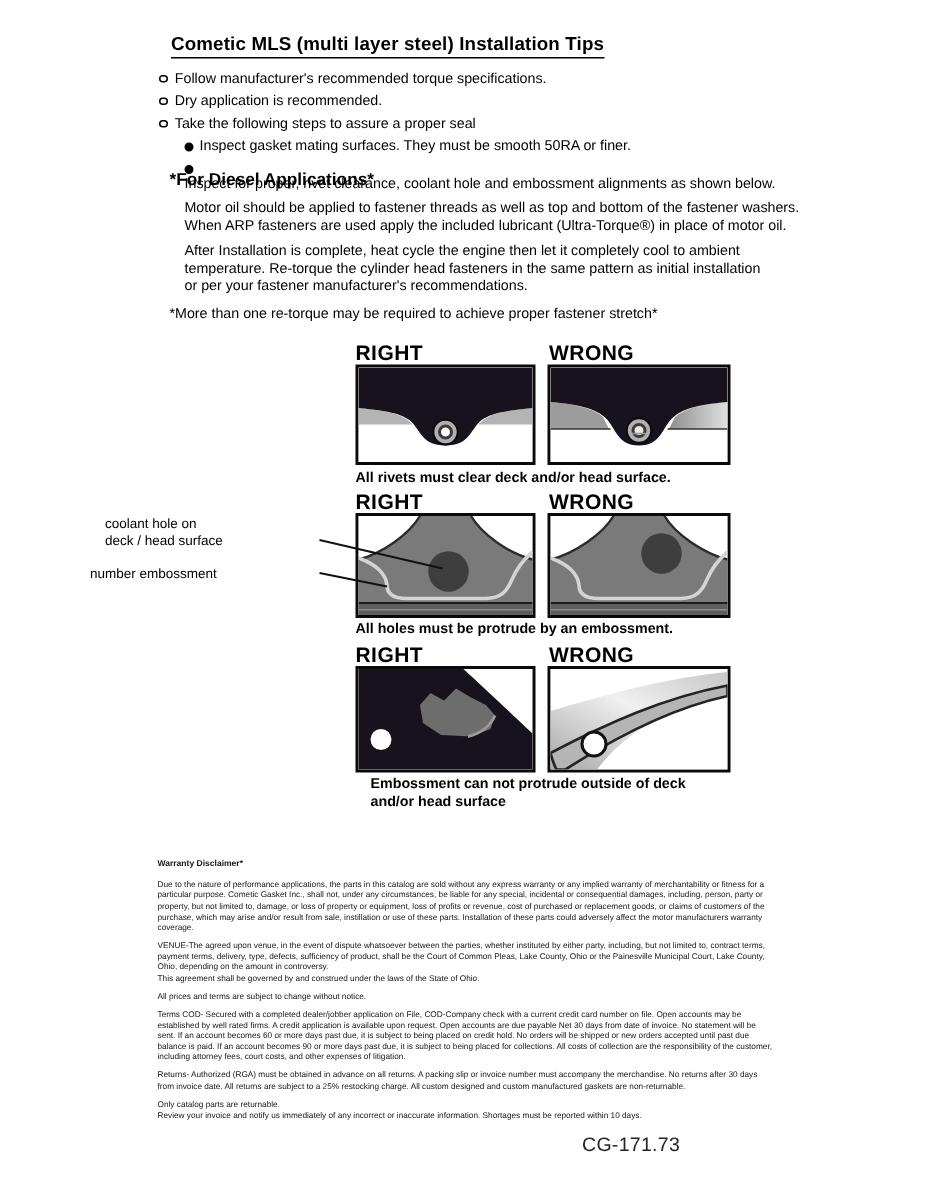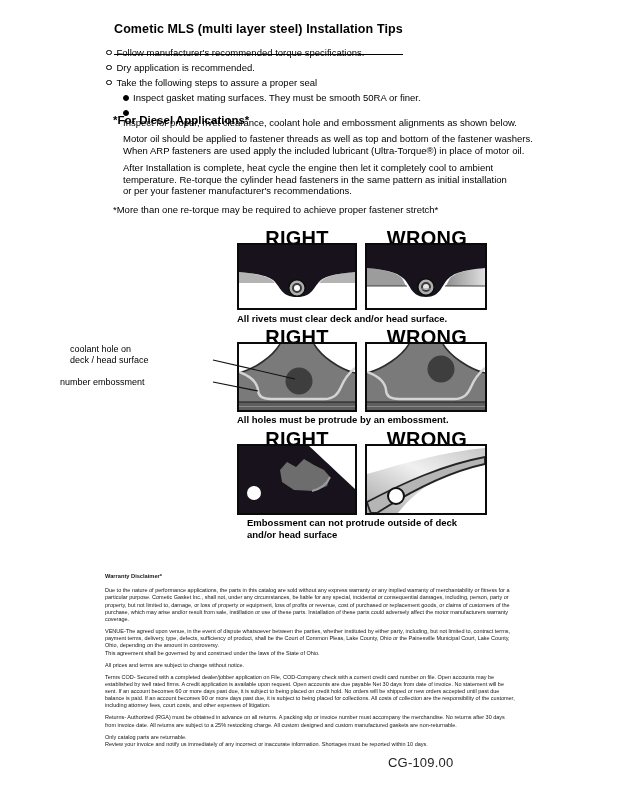--- a/index.html
+++ b/index.html
@@ -1,41 +1,41 @@
 <!DOCTYPE html>
 <html><head>
 <meta charset="utf-8">
 <style>
   html,body{margin:0;padding:0;}
   body{width:618px;height:800px;background:#ffffff;font-family:"Liberation Sans",sans-serif;color:#000;position:relative;overflow:hidden;}
   .abs{position:absolute;}
   .prewrap{white-space:pre-line;margin-left:10px;}
 
   
-  .page-title{left:114px;top:22px;font-size:12.5px;font-weight:bold;border-bottom:1.8px solid #000;padding-bottom:18px;display:inline-block;letter-spacing:0.1px;}
+  .page-title{left:114px;top:22px;font-size:12.5px;font-weight:bold;border-bottom:1.8px solid #000;padding-bottom:2px;display:inline-block;letter-spacing:0.1px;}
 
   
   .bullet{display:flex;align-items:flex-start;font-size:9.5px;line-height:13px;text-align:right;}
   .b1{left:106px;top:46px;}
   .b2{left:106px;top:61px;}
   .b3{left:106px;top:76px;}
   .sb1{left:123px;top:91px;}
   .sb2{left:123px;top:106px;flex-direction:column;}
   .dot-open{width:3.5px;height:3.5px;border:1px solid #000;border-radius:50%;display:inline-block;margin:3.5px 5px 0 0;flex:none;}
   .dot-fill{width:4px;height:4px;background:#000;border:1px solid #000;border-radius:50%;display:inline-block;margin:3.5px 4px 0 0;flex:none;}
 
   
   .diesel-heading{left:113px;top:114px;font-size:11.5px;font-weight:bold;}
   .para{left:113px;width:460px;font-size:9.5px;line-height:11.7px;}
   .p1{top:133px;}
   .p2{top:162px;}
   .p3{top:204px;}
 
   
-  .dlabel{width:120px;text-align:center;font-size:20px;font-weight:bold;letter-spacing:0.3px;}
+  .dlabel{width:120px;font-size:14px;font-weight:bold;letter-spacing:0.3px;}
   .dbox{border:2px solid #0a0a0a;box-sizing:border-box;background:#fff;}
   .dbox svg{display:block;width:100%;height:100%;}
   .dcap{font-size:9.5px;font-weight:bold;line-height:11.5px;}
 
   .r1-label-right{left:237px;top:227px;}
   .r1-label-wrong{left:366px;top:227px;width:122px;}
   .r1-box-right{left:237px;top:243px;width:120px;height:67px;}
   .r1-box-wrong{left:365px;top:243px;width:122px;height:67px;}
   .r1-cap{left:237px;top:313px;}
 
@@ -205,13 +205,13 @@
   <p class="prewrap">Due to the nature of performance applications, the parts in this catalog are sold without any express warranty or any implied warranty of merchantability or fitness for a particular purpose.  Cometic Gasket Inc., shall not, under any circumstances, be liable for any special, incidental or consequential damages, including, person, party or property, but not limited to, damage, or loss of property or equipment, loss of profits or revenue, cost of purchased or replacement goods, or claims of customers of the purchase, which may arise and/or result from sale, instillation or use of these parts.  Installation of these parts could adversely affect the motor manufacturers warranty coverage.</p>
   <p class="prewrap">VENUE-The agreed upon venue, in the event of dispute whatsoever between the parties, whether instituted by either party, including, but not limited to, contract terms, payment terms, delivery, type, defects, sufficiency of product, shall be the Court of Common Pleas, Lake County, Ohio or the Painesville Municipal Court, Lake County, Ohio, depending on the amount in controversy.
 This agreement shall be governed by and construed under the laws of the State of Ohio.</p>
   <p class="prewrap">All prices and terms are subject to change without notice.</p>
   <p class="prewrap">Terms COD- Secured with a completed dealer/jobber application on File, COD-Company check with a current credit card number on file.  Open accounts may be established by well rated firms.  A credit application is available upon request.  Open accounts are due payable Net 30 days from date of invoice.  No statement will be sent.  If an account becomes 60 or more days past due, it is subject to being placed on credit hold.  No orders will be shipped or new orders accepted until past due balance is paid.  If an account becomes 90 or more days past due, it is subject to being placed for collections.  All costs of collection are the responsibility of the customer, including attorney fees, court costs, and other expenses of litigation.</p>
   <p class="prewrap">Returns- Authorized (RGA) must be obtained in advance on all returns.  A packing slip or invoice number must accompany the merchandise.  No returns after 30 days from invoice date.  All returns are subject to a 25% restocking charge.  All custom designed and custom manufactured gaskets are non-returnable.</p>
   <p class="prewrap">Only catalog parts are returnable.
 Review your invoice and notify us immediately of any incorrect or inaccurate information.  Shortages must be reported within 10 days.</p>
 </div>
 
-<div class="abs footer-code">CG-109.00</div>
+<div class="abs footer-code">CG-171.73</div>
 
 </body></html>

